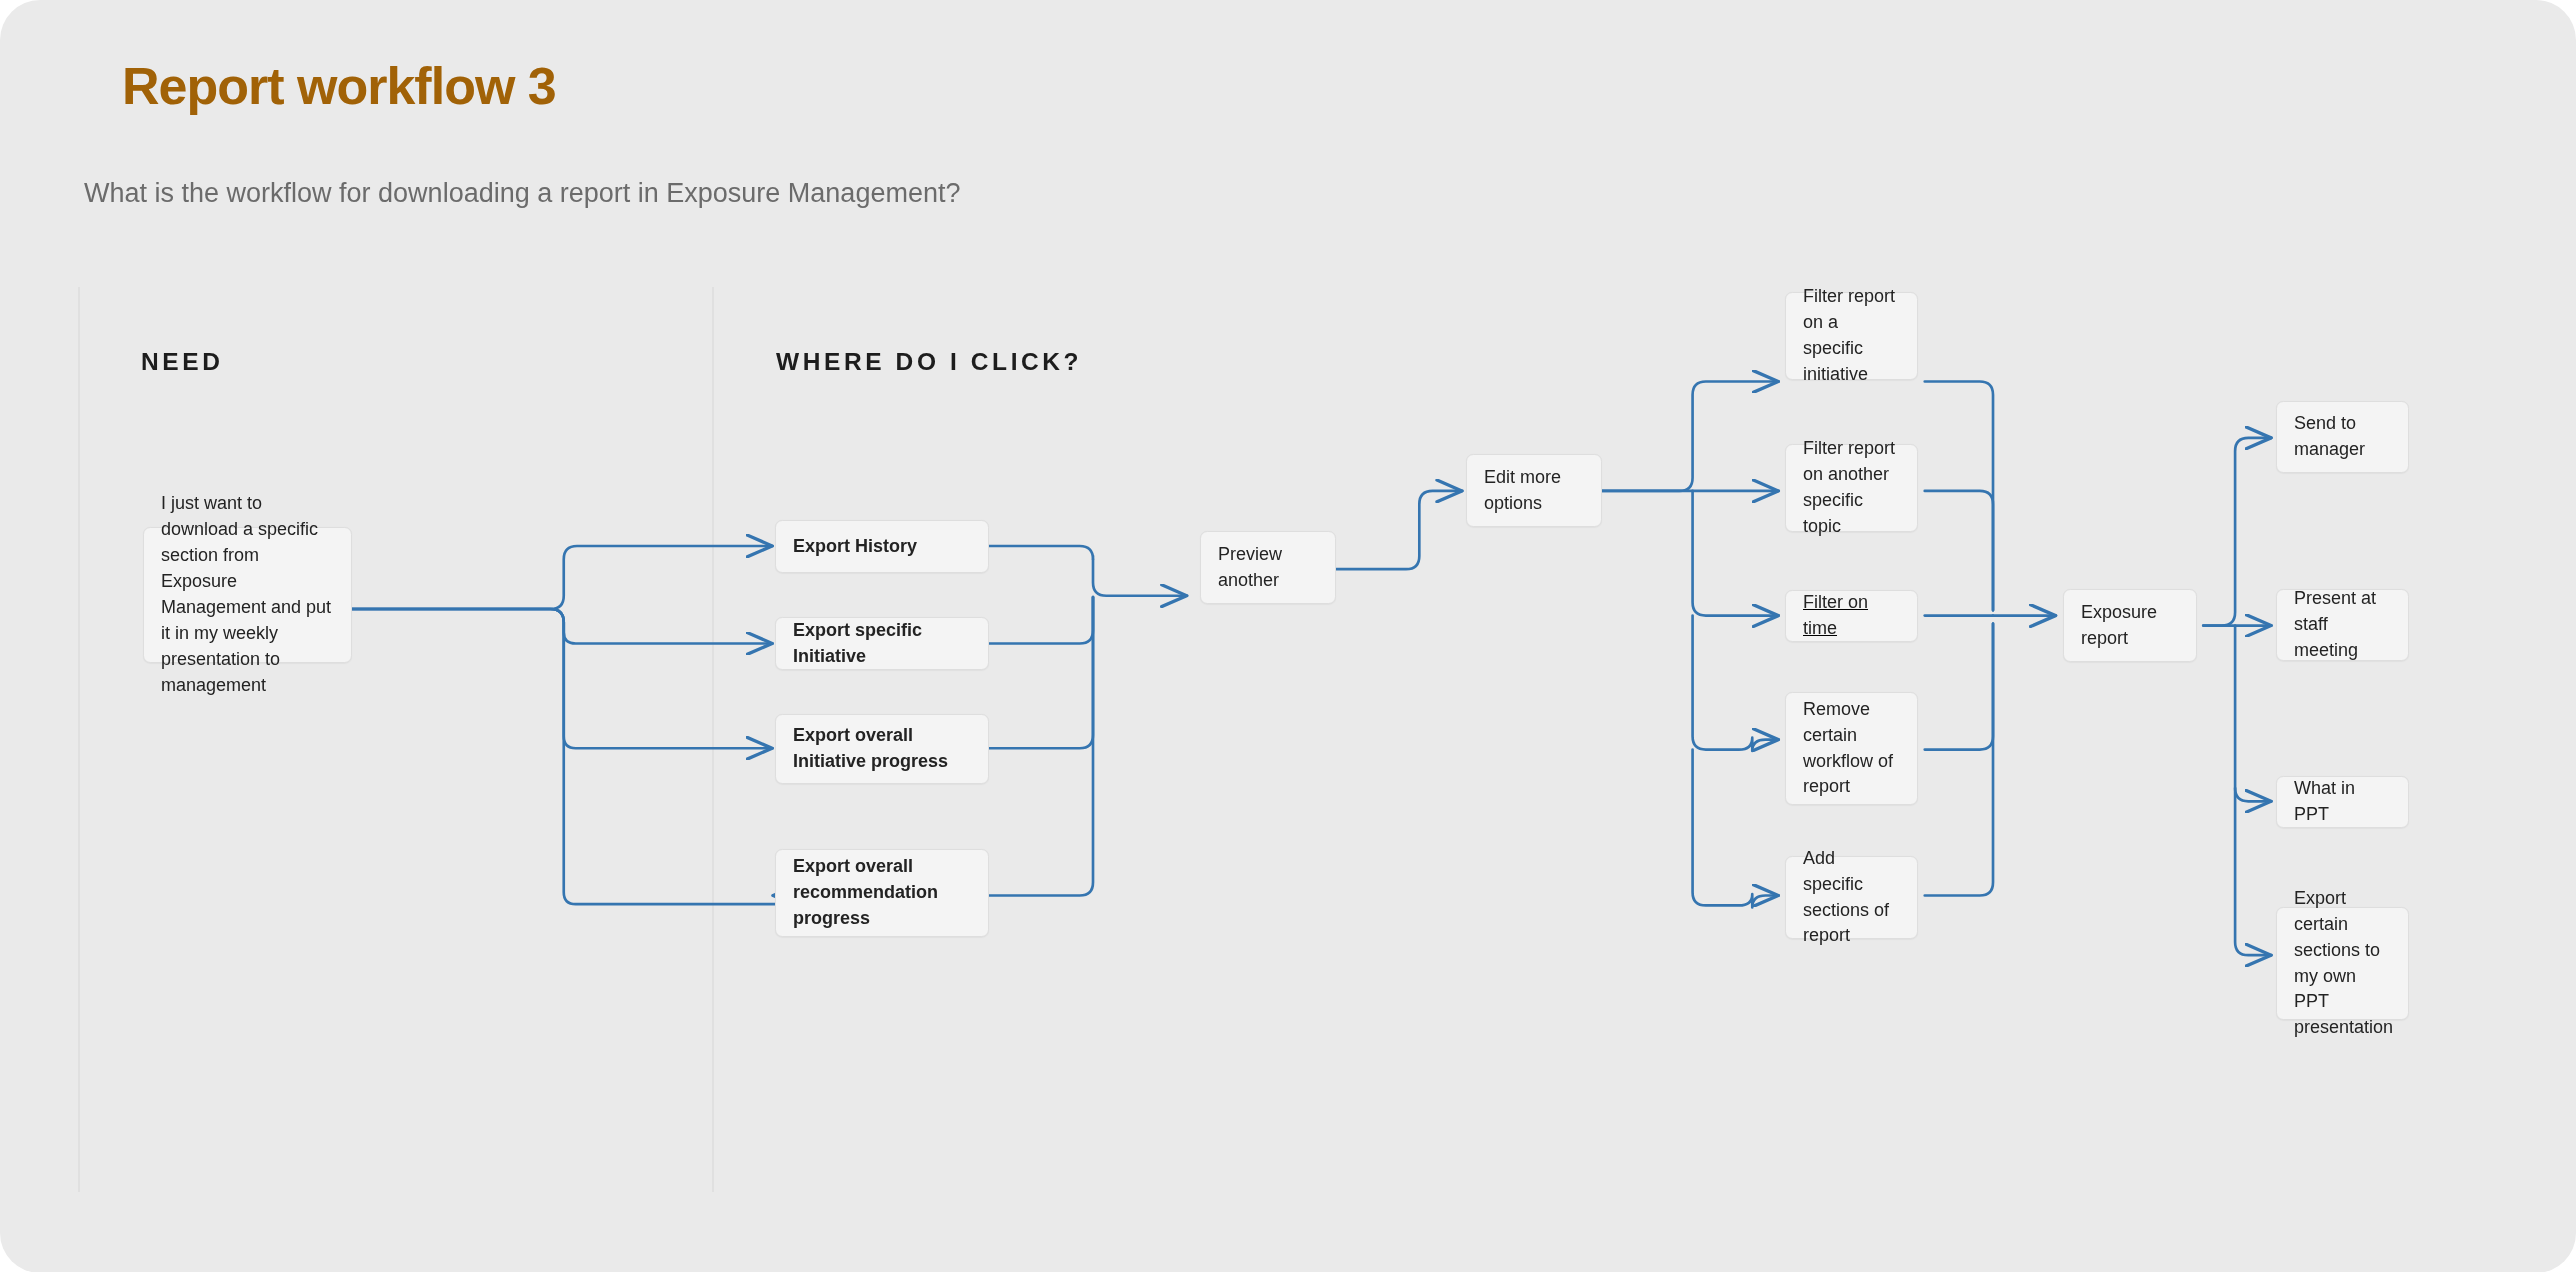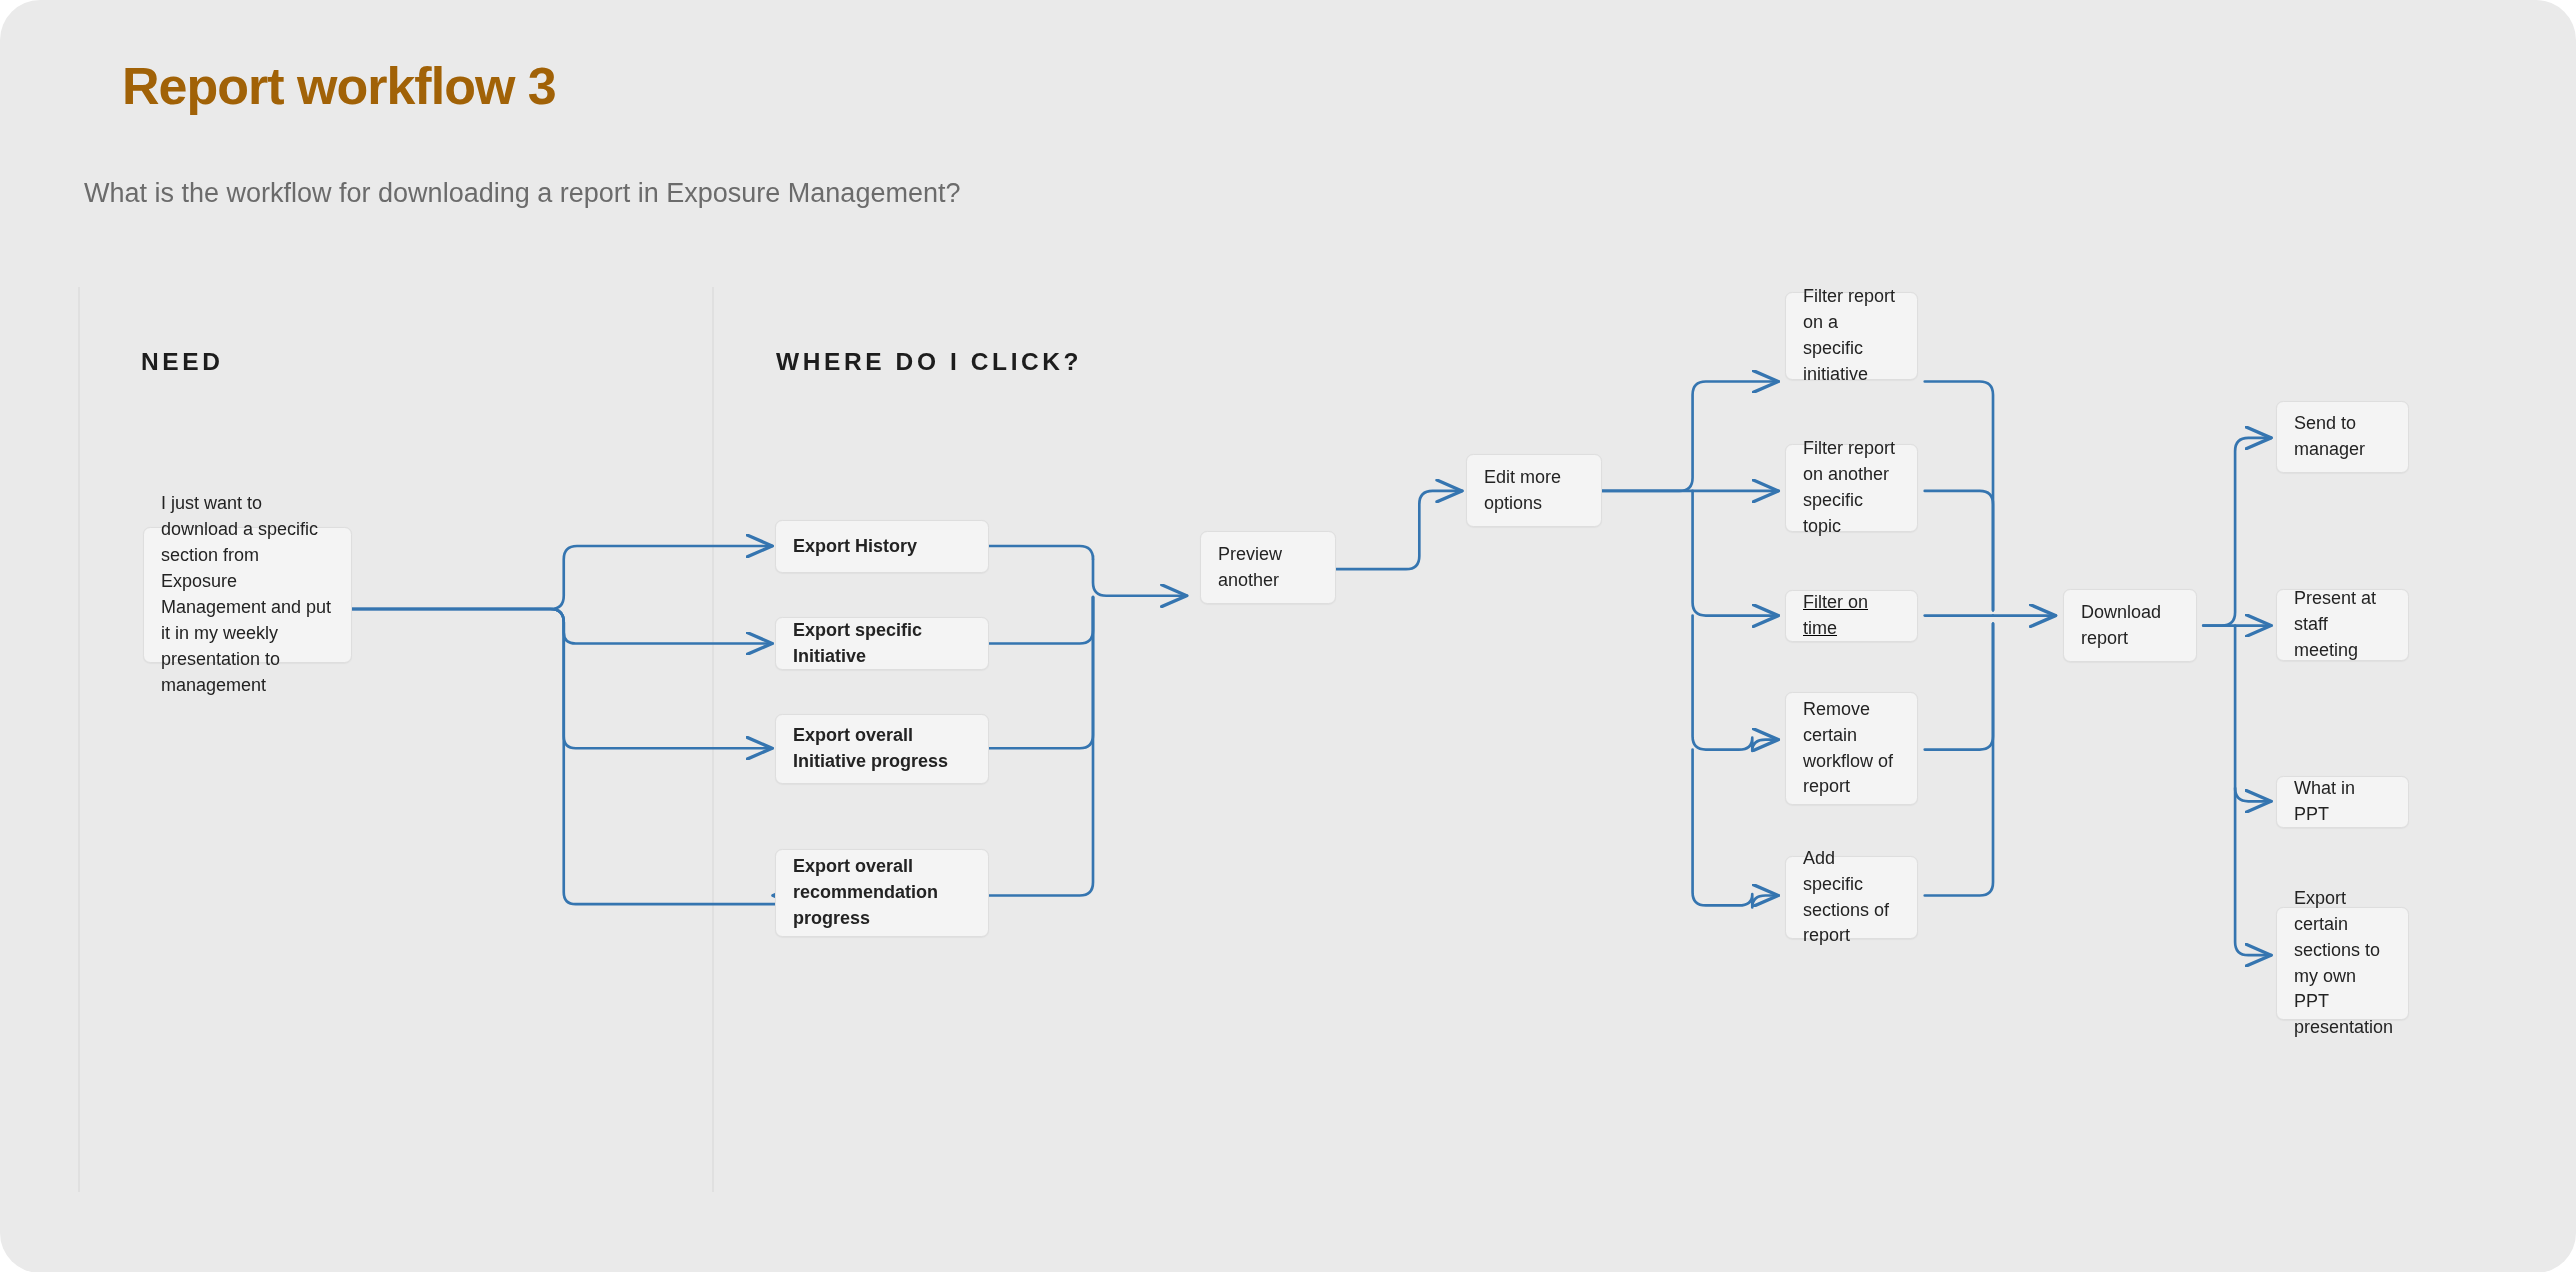--- a/index.html
+++ b/index.html
@@ -193,21 +193,21 @@
     <span class="label">Filter on time</span>
   </div>
   <div class="node" style="left:1785px; top:692px; width:133px; height:113px;">
     <span class="label">Remove certain workflow of report</span>
   </div>
   <div class="node" style="left:1785px; top:856px; width:133px; height:83px;">
     <span class="label">Add specific sections of report</span>
   </div>
 
   <div class="node" style="left:2063px; top:589px; width:134px; height:73px;">
-    <span class="label">Download report</span>
+    <span class="label">Exposure report</span>
   </div>
 
   <div class="node" style="left:2276px; top:401px; width:133px; height:72px;">
     <span class="label">Send to manager</span>
   </div>
   <div class="node" style="left:2276px; top:589px; width:133px; height:72px;">
     <span class="label">Present at staff meeting</span>
   </div>
   <div class="node" style="left:2276px; top:776px; width:133px; height:52px;">
     <span class="label">What in PPT</span>

